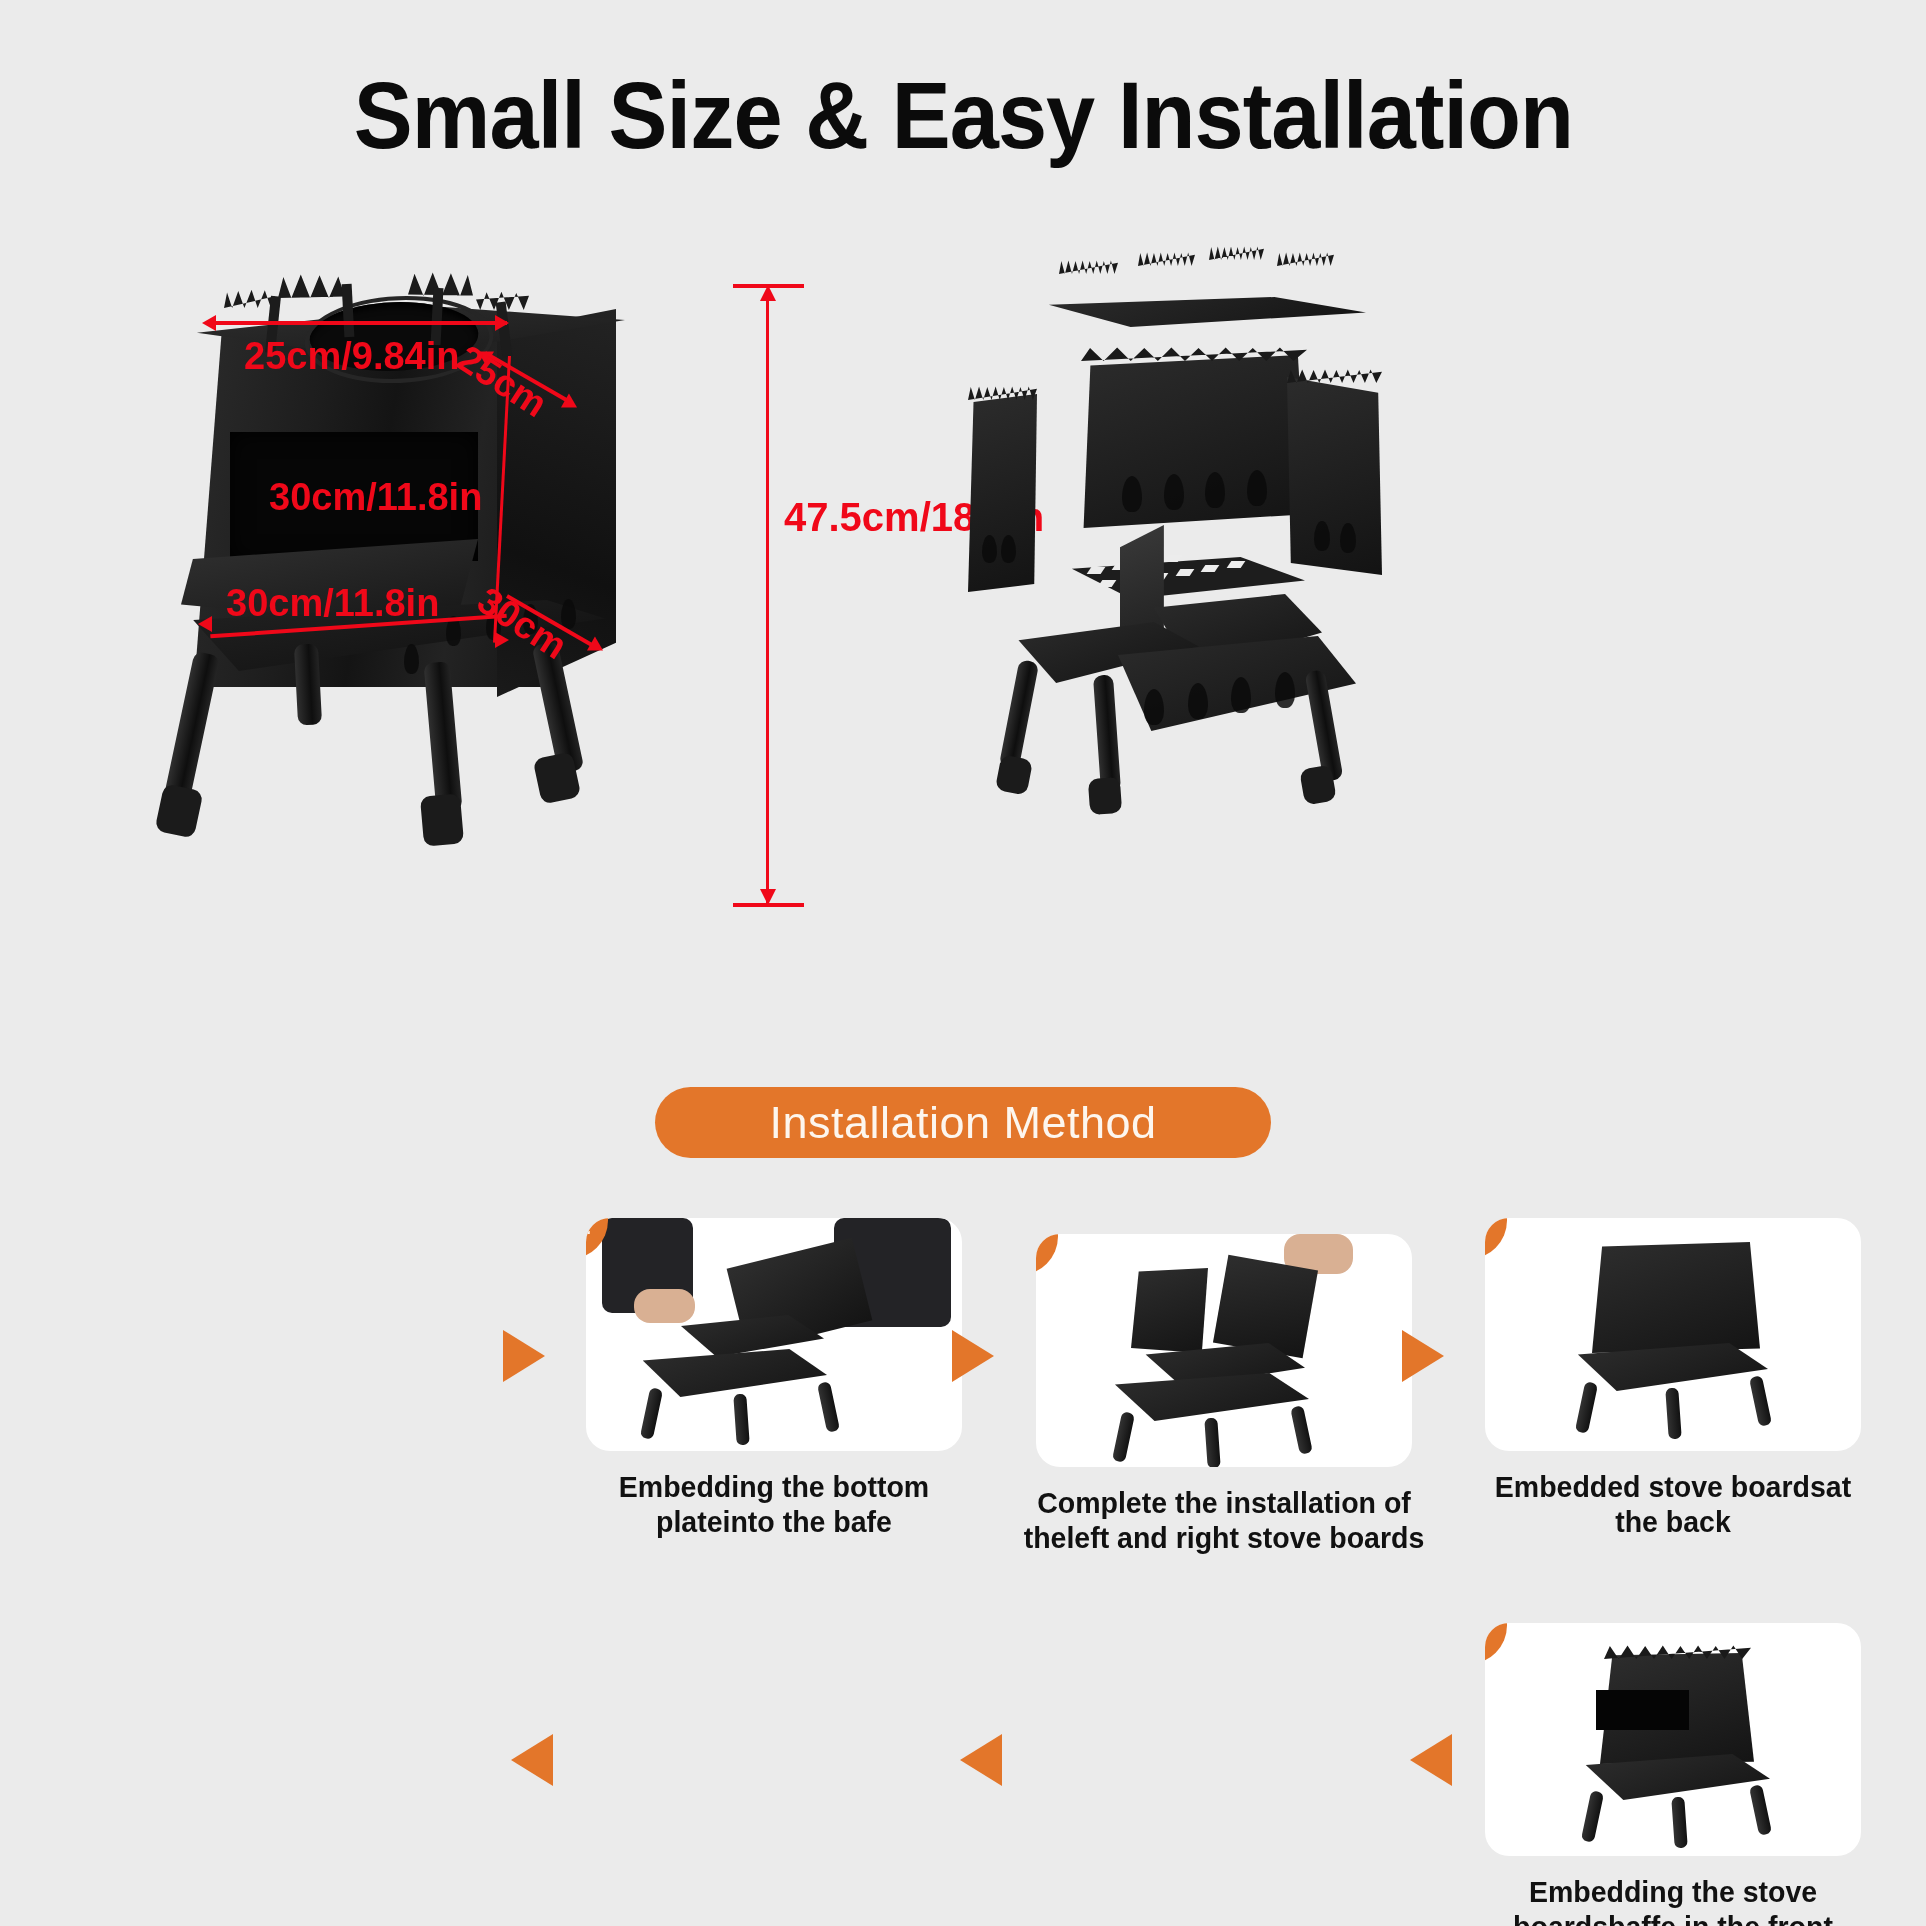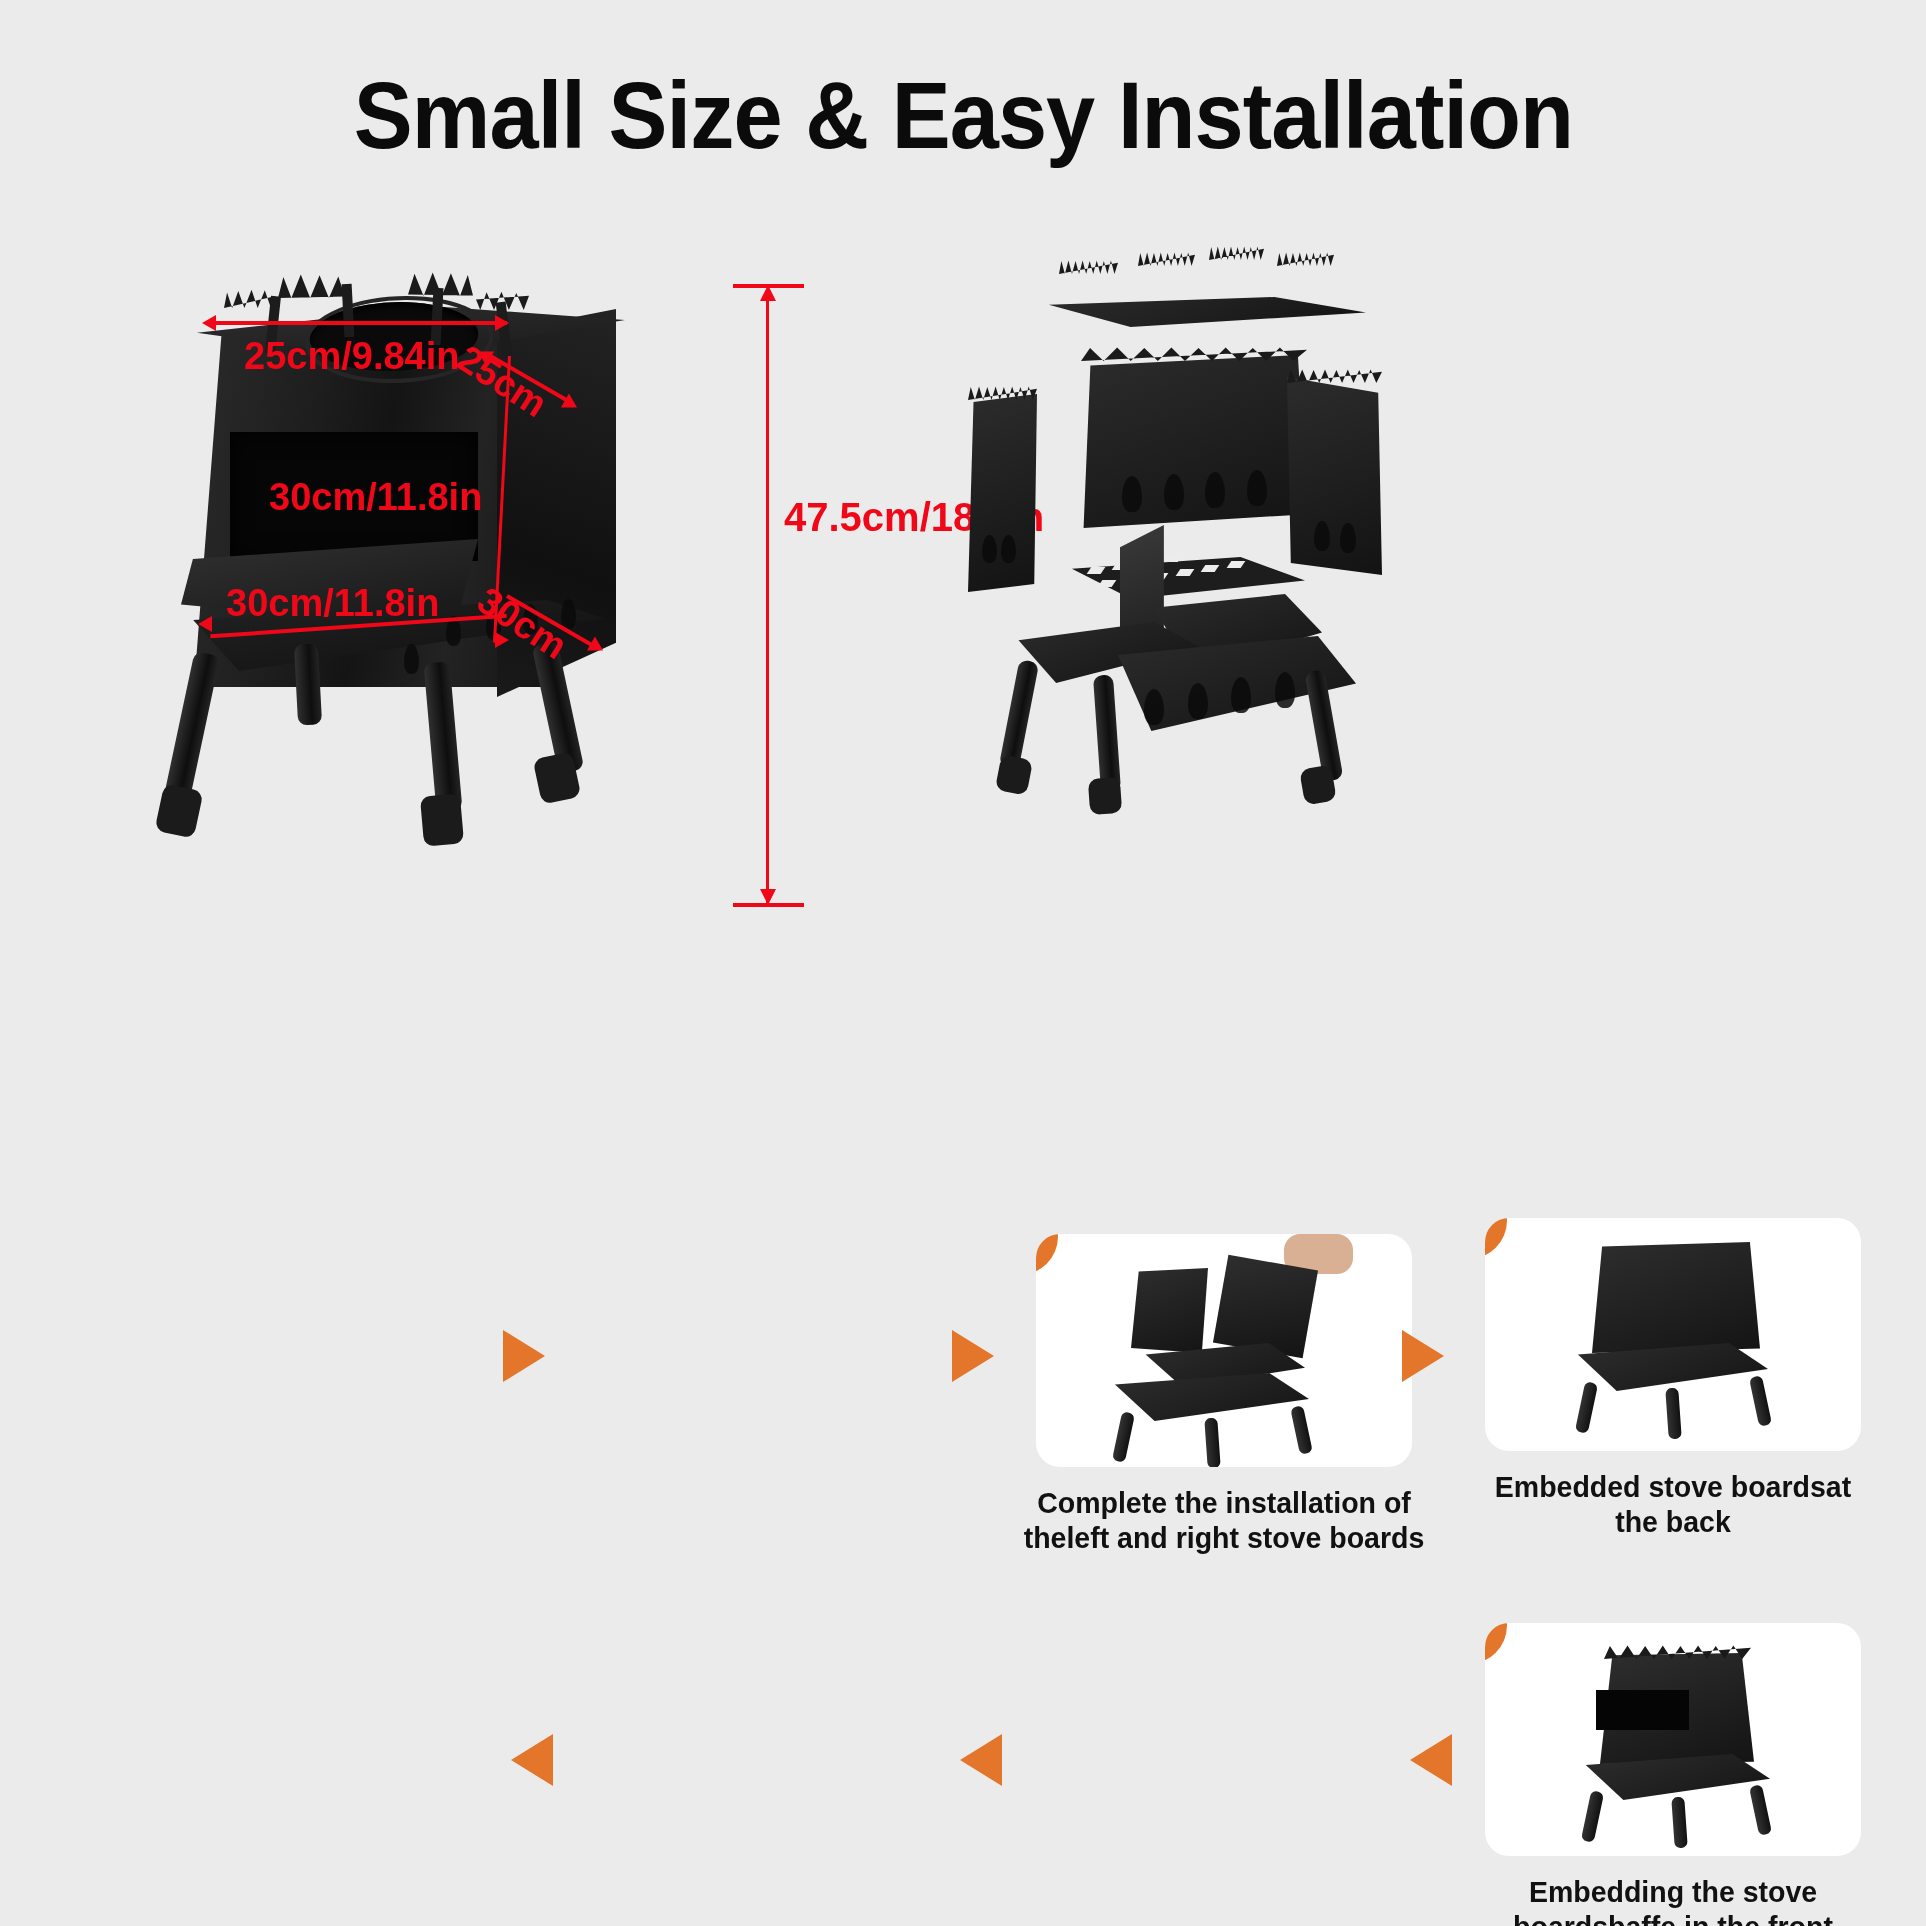--- a/index.html
+++ b/index.html
@@ -275,27 +275,48 @@
       <div class="flame-cut" style="left:325px;top:444px;width:20px;height:36px;"></div>
       <div class="leg" style="left:59px;top:432px;width:20px;height:109px;transform:rotate(11deg);"></div>
       <div class="leg-foot" style="left:48px;top:529px;width:32px;height:36px;transform:rotate(11deg);"></div>
       <div class="leg" style="left:147px;top:447px;width:20px;height:117px;transform:rotate(-4deg);"></div>
       <div class="leg-foot" style="left:139px;top:550px;width:32px;height:36px;transform:rotate(-4deg);"></div>
       <div class="leg" style="left:364px;top:442px;width:20px;height:111px;transform:rotate(-10deg);"></div>
       <div class="leg-foot" style="left:352px;top:539px;width:32px;height:36px;transform:rotate(-10deg);"></div>
     </div>
   </div>
 
+  <div class="method-pill">
+    <span>Installation Method</span>
+  </div>
 
   <div class="steps">
 
     <div class="step-row">
 
       <div class="flow-arrow right" style="left:503px;top:124px;"></div>
 
+      <div class="step" style="left:586px;top:12px;">
+        <div class="step-card">
+          <div class="mini">
+            <div class="sleeve" style="left:16px;top:0px;width:91px;height:95px;"></div>
+            <div class="hand" style="left:48px;top:71px;width:61px;height:34px;"></div>
+            <div class="sleeve" style="left:248px;top:0px;width:117px;height:109px;"></div>
+            <div class="hand" style="left:220px;top:73px;width:61px;height:32px;"></div>
+            <div class="mb g" style="left:149px;top:34px;width:129px;height:85px;transform:rotate(-14deg);"></div>
+            <div class="mb g" style="left:89px;top:97px;width:149px;height:42px;clip-path:polygon(4% 26%,76% 0%,100% 56%,28% 100%);"></div>
+            <div class="mb g" style="left:53px;top:131px;width:188px;height:48px;clip-path:polygon(2% 24%,80% 0%,100% 54%,22% 100%);"></div>
+            <div class="mb l" style="left:59px;top:170px;width:13px;height:51px;transform:rotate(12deg);"></div>
+            <div class="mb l" style="left:149px;top:176px;width:13px;height:51px;transform:rotate(-4deg);"></div>
+            <div class="mb l" style="left:236px;top:164px;width:13px;height:50px;transform:rotate(-12deg);"></div>
+          </div>
+          <div class="step-badge">02</div>
+        </div>
+        <div class="step-caption">Embedding the bottom plateinto the bafe</div>
+      </div>
       <div class="flow-arrow right" style="left:952px;top:124px;"></div>
 
       <div class="step" style="left:1036px;top:28px;">
         <div class="step-card">
           <div class="mini">
             <div class="hand" style="left:248px;top:0px;width:69px;height:40px;"></div>
             <div class="mb g" style="left:95px;top:34px;width:77px;height:85px;clip-path:polygon(10% 4%,100% 0%,92% 100%,0% 94%);"></div>
             <div class="mb g" style="left:184px;top:28px;width:91px;height:89px;transform:rotate(10deg);"></div>
             <div class="mb g" style="left:103px;top:109px;width:166px;height:44px;clip-path:polygon(4% 26%,78% 0%,100% 56%,26% 100%);"></div>
             <div class="mb g" style="left:75px;top:139px;width:198px;height:48px;clip-path:polygon(2% 24%,80% 0%,100% 54%,22% 100%);"></div>

